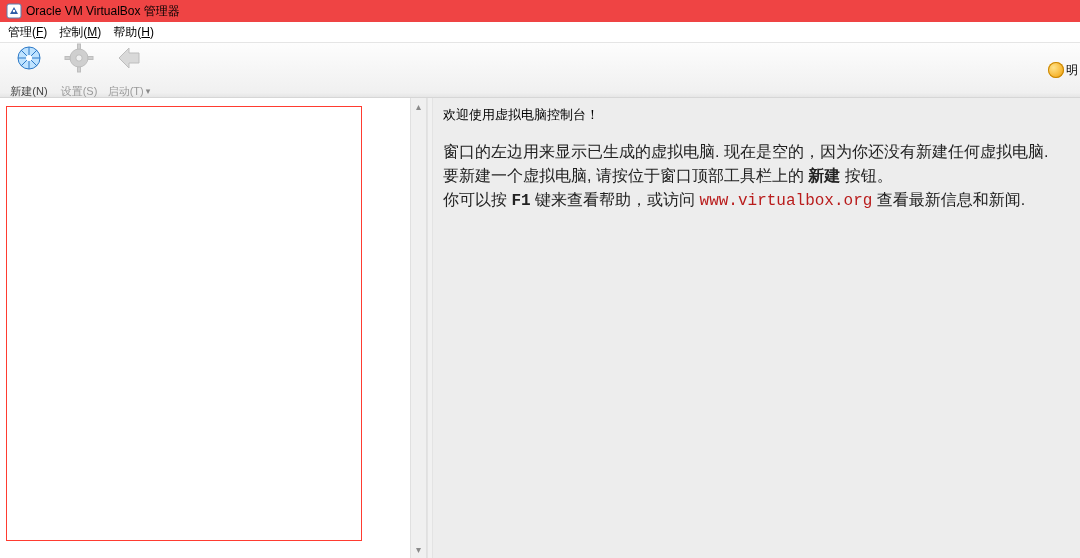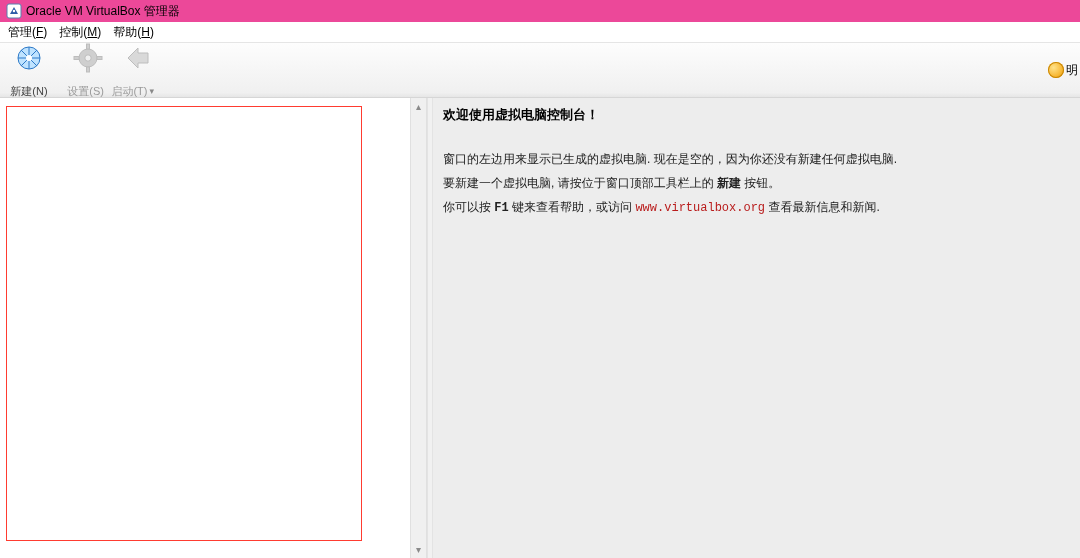--- a/index.html
+++ b/index.html
@@ -1,39 +1,39 @@
 <!DOCTYPE html>
 <html><head>
 <meta charset="utf-8">
 <style>
   * { box-sizing: border-box; margin: 0; padding: 0; }
   html, body { width: 1080px; height: 558px; font-family: "Microsoft YaHei", "Segoe UI", Tahoma, sans-serif; font-size: 12px; background: #fff; overflow: hidden; }
-  .titlebar { height: 22px; display: flex; align-items: center; padding: 0 4px; background: #ec4899; }
+  .titlebar { height: 22px; display: flex; align-items: center; padding: 0 4px; background: #ef4444; }
   .titlebar .app-icon { width: 16px; height: 16px; margin: 0 4px 0 2px; display: flex; align-items: center; justify-content: center; }
   .titlebar .title-text { font-size: 12px; color: #000; }
   .menubar { height: 20px; display: flex; align-items: flex-start; padding: 0 4px; background: #fff; font-size: 12px; }
   .menubar .menu-item { padding: 2px 8px 2px 4px; cursor: default; }
   .menubar .menu-item .accel { text-decoration: underline; }
   .toolbar { height: 56px; background: linear-gradient(#fdfdfd, #f0f0f0 92%, #e6e6e6); border-top: 1px solid #e5e5e5; border-bottom: 1px solid #d6d6d6; display: flex; align-items: center; padding: 0 4px; position: relative; }
   .toolbar .tbtn { width: 50px; height: 52px; display: flex; flex-direction: column; align-items: center; justify-content: center; gap: 10px; font-size: 11px; color: #444; cursor: default; }
-  .toolbar .tbtn.disabled { color: #9a9a9a; align-items: flex-end; }
+  .toolbar .tbtn.disabled { color: #9a9a9a; }
   .toolbar .tbtn .icon-slot { width: 32px; height: 32px; display: flex; align-items: center; justify-content: center; }
   .toolbar .tbtn .lbl { display: flex; align-items: center; gap: 1px; }
   .toolbar .tbtn .dd { font-size: 9px; line-height: 1; color: #888; margin-left: 1px; }
   .toolbar .right-btn { position: absolute; right: 0; top: 0; bottom: 0; display: flex; align-items: center; padding: 0 2px; gap: 2px; }
   .toolbar .right-btn .nugget { width: 16px; height: 16px; border-radius: 50%; background: radial-gradient(circle at 35% 35%, #ffe28a, #f7b733 60%, #c98500); box-shadow: 0 0 0 1px #c98500 inset; }
   .content { position: relative; height: calc(558px - 22px - 20px - 56px); display: flex; }
   .left-pane { width: 410px; height: 100%; background: #fff; position: relative; }
   .highlight-box { position: absolute; left: 6px; top: 8px; width: 356px; height: 435px; border: 1px solid #ff3b30; }
   .v-scroll { width: 17px; height: 100%; background: #f0f0f0; display: flex; flex-direction: column; justify-content: space-between; border-left: 1px solid #e0e0e0; border-right: 1px solid #e0e0e0; }
   .v-scroll .arrow { height: 17px; display: flex; align-items: center; justify-content: center; color: #8a8a8a; font-size: 10px; background: #f0f0f0; }
   .splitter { width: 6px; height: 100%; background: #f1f1f1; border-left: 1px solid #e3e3e3; border-right: 1px solid #e3e3e3; }
   .right-pane { flex: 1; height: 100%; background: #ededed; padding: 8px 10px; }
-  .welcome-title { font-weight: bold; font-size: 13px; color: #000; margin-bottom: 25px; }
-  .welcome-p { font-size: 12px; color: #222; line-height: 20px; margin-bottom: 4px; }
+  .welcome-title { font-weight: normal; font-size: 13px; color: #000; margin-bottom: 18px; }
+  .welcome-p { font-size: 16px; color: #222; line-height: 20px; margin-bottom: 4px; }
   .welcome-p .bold { font-weight: bold; }
   .welcome-p .mono { font-family: "Courier New", monospace; font-weight: bold; }
   .welcome-p a { color: #b91c1c; text-decoration: none; font-family: "Courier New", monospace; }
   .right-pane .line-wrap { white-space: normal; }
 </style>
 </head>
 <body>
 
 <div class="titlebar">
   <span class="app-icon">

